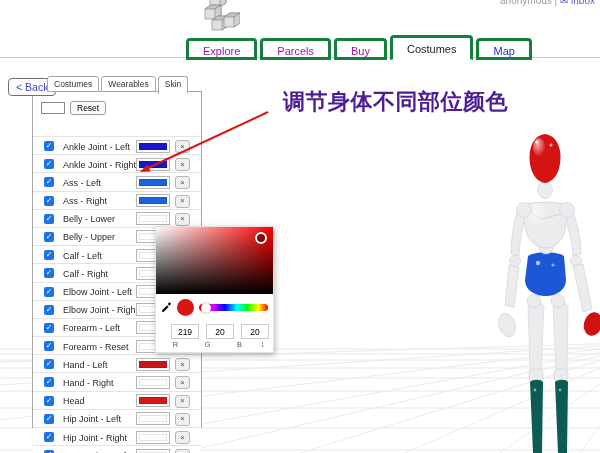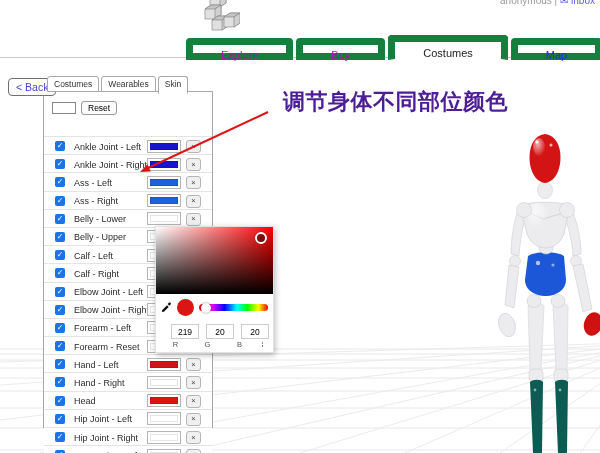--- a/index.html
+++ b/index.html
@@ -10,33 +10,33 @@
   }
   
   .grid{position:absolute;left:0;top:0;z-index:0;}
   
   .topbar{position:absolute;left:0;top:0;width:600px;height:57px;background:#fff;
           border-bottom:1px solid #c9c9c9;z-index:20;}
   .account{position:absolute;top:-5px;right:5px;font-size:10px;color:#9a9a9a;z-index:21;white-space:nowrap;}
   .account .alink{color:#5b5bd6;}
   .logo{position:absolute;left:196px;top:0;z-index:21;}
   .tabs{position:absolute;left:186px;top:35px;display:flex;gap:3px;align-items:flex-end;z-index:22;}
-  .tab{border:7px solid #15803d;border-radius:4px 4px 0 0;background:#fff;
-       font-size:11px;padding:0 28px;height:22px;line-height:21px;box-sizing:border-box;cursor:pointer;}
+  .tab{border:3px solid #15803d;border-radius:4px 4px 0 0;background:#fff;
+       font-size:11px;padding:0 14px;height:22px;line-height:21px;box-sizing:border-box;cursor:pointer;}
   .tab.active{height:25px;line-height:22px;border-bottom:1px solid #fff;position:relative;z-index:23;}
   
   .back-btn{position:absolute;left:8px;top:78px;z-index:6;background:#fff;border:1px solid #707070;
             border-radius:4px;color:#4545cf;font-size:10.5px;padding:2px 7px;cursor:pointer;}
   
   .ptabs{position:absolute;left:47px;top:76px;display:flex;gap:2px;z-index:6;}
   .ptab{border:1px solid #a8a8a8;border-radius:3px 3px 0 0;background:#fff;color:#333;
         font-size:8.5px;padding:0 6px;height:16px;line-height:15px;box-sizing:border-box;cursor:pointer;}
   .ptab.active{height:18px;border-bottom:1px solid #fff;position:relative;z-index:7;}
   
-  .panel{position:absolute;left:43px;top:91px;width:170px;height:337px;border:1px solid #a8a8a8;
+  .panel{position:absolute;left:32px;top:91px;width:170px;height:337px;border:1px solid #a8a8a8;
          background:#fff;z-index:5;box-sizing:border-box;}
   .reset-row{position:absolute;left:8px;top:9px;display:flex;align-items:center;gap:5px;}
   .cur-swatch{width:22px;height:10px;border:1px solid #888;background:#fff;}
   .reset-btn{font-size:8.5px;padding:1px 6px;border:1px solid #999;border-radius:3px;background:#fbfbfb;cursor:pointer;}
   .choose-row{position:absolute;left:5px;top:29px;display:flex;align-items:center;gap:3px;
               font-size:9px;color:#222;white-space:nowrap;}
   .mini-select{width:15px;height:12px;border:1px solid #999;border-radius:2px;background:#fff;
                font-size:7px;color:#555;text-align:center;line-height:11px;cursor:pointer;}
   .rows{position:absolute;left:0;top:44px;width:168px;}
   .row{height:18.2px;border-top:1px solid #e4e4e4;position:relative;background:#fff;box-sizing:border-box;}
@@ -163,20 +163,21 @@
         <path d="M16,0 l0,10 l-6,4 l0,-10 Z" fill="#d0d0d0" stroke="#8a8a8a" stroke-width="0.7"></path>
       </g>
     </defs>
     <use href="#cube" x="14" y="-7"></use>
     <use href="#cube" x="9" y="5"></use>
     <use href="#cube" x="16" y="16"></use>
     <use href="#cube" x="28" y="13"></use>
   </svg>
   <div class="tabs" id="main-tabs">
       <div class="tab" style="color: rgb(163, 19, 163);">Explore</div>
+      <div class="tab" style="color: rgb(163, 19, 163);">Parcels</div>
       <div class="tab" style="color: rgb(163, 19, 163);">Buy</div>
       <div class="tab active" style="color: rgb(29, 29, 29);">Costumes</div>
       <div class="tab" style="color: rgb(41, 41, 214);">Map</div>
     </div>
 </div>
 <div class="account">
   <span>anonymous |</span>
   <span class="alink">✉ inbox</span>
 </div>
 

